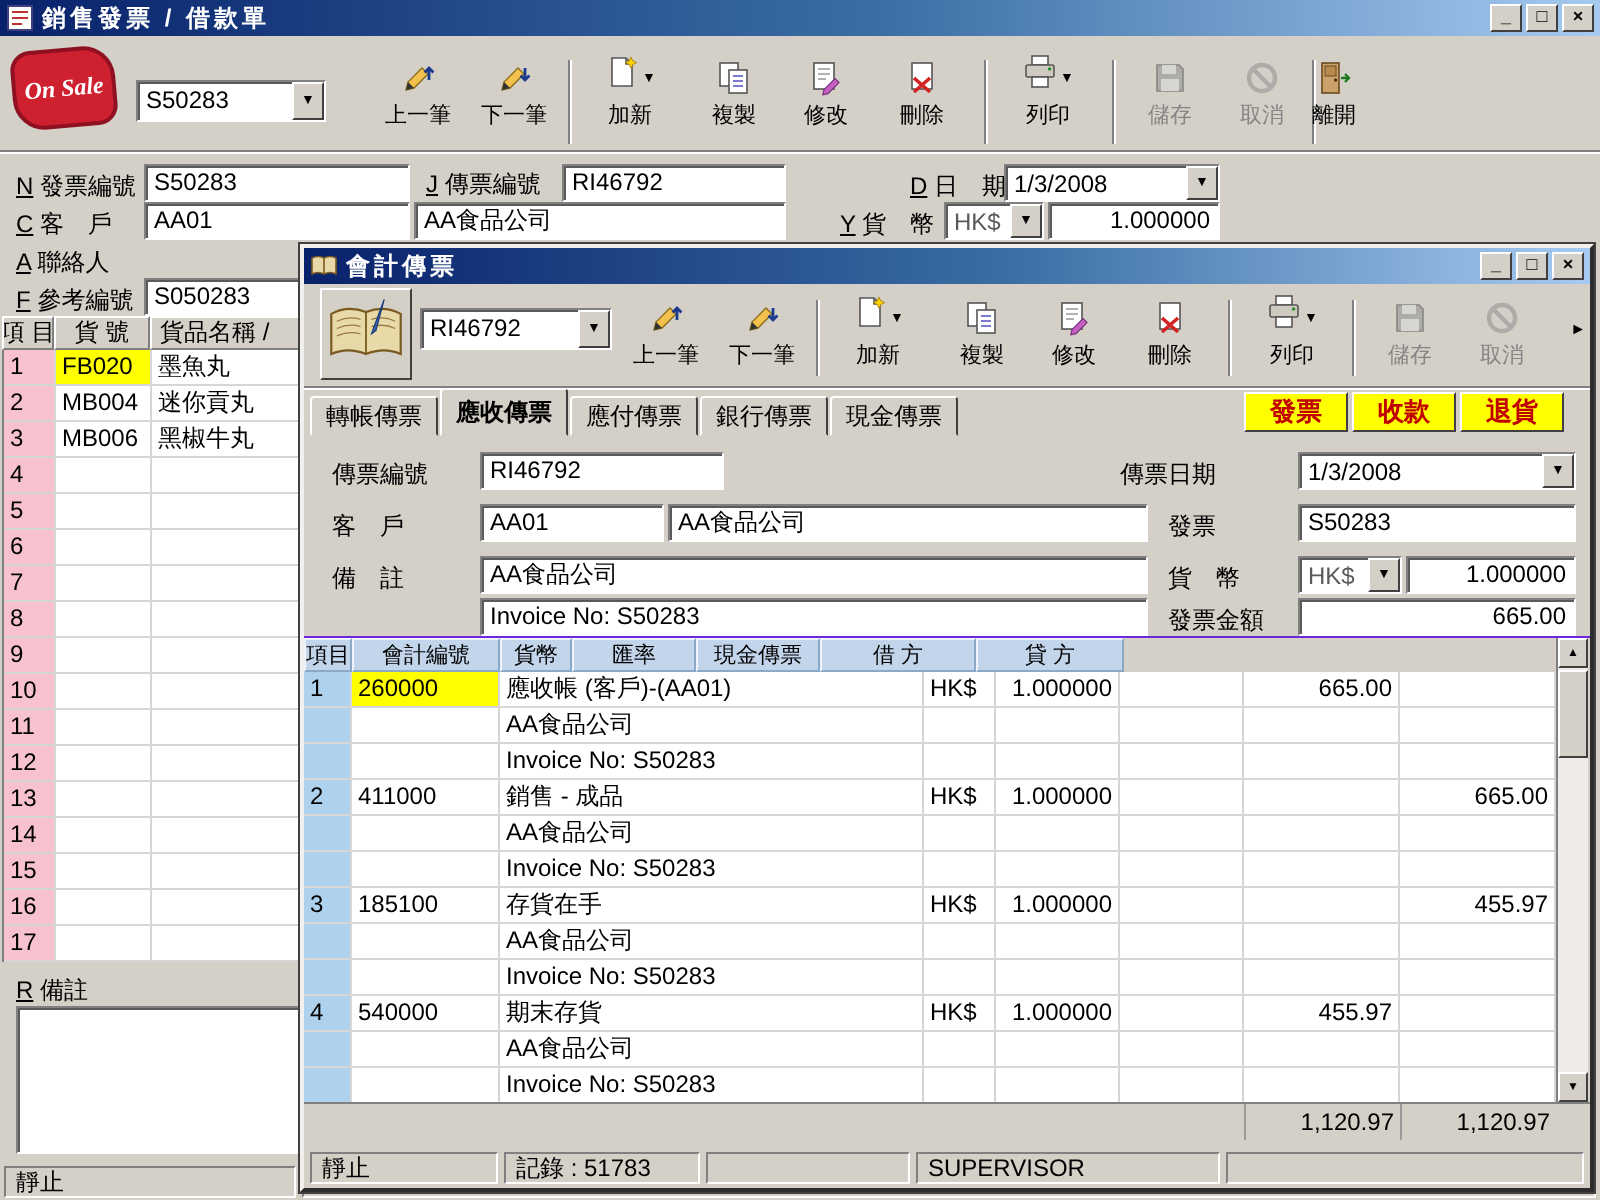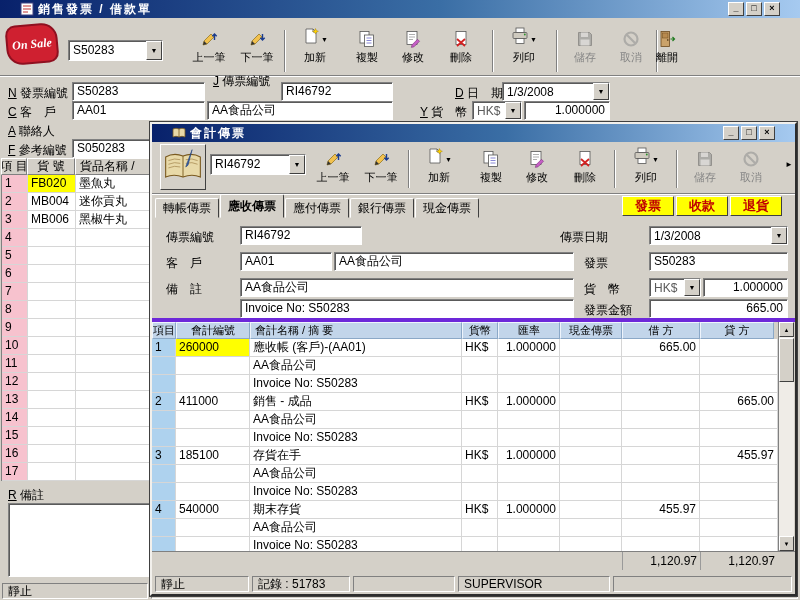--- a/index.html
+++ b/index.html
@@ -1,21 +1,21 @@
 <!DOCTYPE html>
 <html><head>
 <meta charset="utf-8">
 <style>
   * { margin:0; padding:0; box-sizing:border-box; }
   html,body { background:#808080; }
   body { font-family:"Liberation Sans","DejaVu Sans",sans-serif; }
   .screen { position:relative; width:800px; height:600px; background:#d4d0c8; overflow:hidden; font-size:12px; color:#000; }
 
   
-  .tbar { height:18px; background:linear-gradient(90deg,#08216b 0%,#3a6ea5 55%,#a6caf0 100%); color:#fff; display:flex; align-items:center; padding:0 20px; }
+  .tbar { height:18px; background:linear-gradient(90deg,#08216b 0%,#3a6ea5 55%,#a6caf0 100%); color:#fff; display:flex; align-items:center; padding:0 3px; }
   .tbar-icon { width:14px; height:14px; margin-right:4px; display:inline-flex; flex:none; }
   .tbar-text { flex:1; font-weight:bold; font-size:12px; letter-spacing:2px; white-space:nowrap; overflow:hidden; }
   .winbtns { display:flex; flex:none; }
   .winbtn { width:16px; height:14px; margin-left:2px; background:#d4d0c8; border:1px solid; border-color:#fff #404040 #404040 #fff; font-size:9px; line-height:11px; text-align:center; color:#000; font-weight:bold; }
 
   
   .toolbar { position:absolute; top:18px; left:0; width:800px; height:58px; border-bottom:1px solid #808080; box-shadow:0 1px 0 #fff; }
   .logo { position:absolute; left:6px; top:6px; width:52px; height:40px; background:#cf2030; border:2px solid #8f1020; border-radius:10px 16px 10px 16px; color:#fff; display:flex; align-items:center; justify-content:center; font-style:italic; font-weight:bold; font-size:12px; font-family:"Liberation Serif",serif; transform:rotate(-5deg); }
   .combo { position:absolute; display:flex; background:#fff; border:1px solid; border-color:#808080 #fff #fff #808080; box-shadow:inset 1px 1px 0 #5a5a5a; }
   .cval { flex:1; padding:2px 4px; line-height:14px; white-space:nowrap; overflow:hidden; }
@@ -56,21 +56,21 @@
   .bookicon { position:absolute; left:8px; top:2px; width:46px; height:46px; border:1px solid; border-color:#fff #404040 #404040 #fff; background:#d4d0c8; display:flex; align-items:center; justify-content:center; }
   .overflow { position:absolute; right:2px; top:18px; font-size:8px; color:#000; }
 
   .tabs { position:relative; height:24px; flex:none; display:flex; align-items:flex-end; padding-left:3px; }
   .tab { height:20px; padding:0 7px; background:#d4d0c8; border:1px solid; border-color:#fff #404040 #d4d0c8 #fff; border-radius:2px 2px 0 0; display:flex; align-items:center; font-size:12px; margin-right:1px; white-space:nowrap; }
   .tab.active { height:24px; font-weight:bold; position:relative; z-index:2; border-bottom:1px solid #d4d0c8; }
   .docbtn { position:absolute; top:2px; height:20px; width:52px; background:#ffff00; color:#c00000; font-weight:bold; font-size:13px; border:1px solid; border-color:#fff #404040 #404040 #fff; display:flex; align-items:center; justify-content:center; }
 
   .mform { position:relative; height:100px; flex:none; }
 
-  .vgrid { display:flex; flex:none; height:233px; border-top:4px solid #6d28d9; }
+  .vgrid { display:flex; flex:none; height:233px; border-top:1px solid #6d28d9; }
   .vgmain { width:626px; flex:none; }
   .vghead { display:flex; height:17px; }
   .vhc { background:#c2d5ea; border:1px solid; border-color:#eef4fc #8ba8c7 #8ba8c7 #eef4fc; display:flex; align-items:center; justify-content:center; font-size:11px; white-space:nowrap; overflow:hidden; flex:none; }
   .vgrows { background:#fff; }
   .vg-item   { width:24px; background:#aed2ee; }
   .vg-acct   { width:74px; }
   .vg-desc   { width:212px; }
   .vg-cur    { width:36px; }
   .vg-rate   { width:62px; text-align:right; }
   .vg-fx     { width:62px; text-align:right; }
@@ -223,21 +223,21 @@
             <circle cx="9.8" cy="10" r="0.8" fill="#3a2508"></circle>
             <path d="M12.5 9h3.5M14.5 7l2 2-2 2" fill="none" stroke="#1f7a1f" stroke-width="1.2"></path>
           </svg>
         </span>
       <span class="lab">離開</span>
     </div>
   </div>
 
   <span class="flabel" style="left:8px;top:85px"><span class="hotkey">N</span> <span>發票編號</span></span>
   <div class="field" style="left:72px;top:82px;width:133px">S50283</div>
-  <span class="flabel" style="left:213px;top:73px"><span class="hotkey">J</span> <span>傳票編號</span></span>
+  <span class="flabel" style="left:213px;top:84px"><span class="hotkey">J</span> <span>傳票編號</span></span>
   <div class="field" style="left:281px;top:82px;width:112px">RI46792</div>
   <span class="flabel" style="left:455px;top:85px"><span class="hotkey">D</span> <span>日　期</span></span>
   <div class="combo" style="left:502px;top:82px;width:108px;height:19px">
     <span class="cval">1/3/2008</span>
     <span class="cbtn">▼</span>
   </div>
 
   <span class="flabel" style="left:8px;top:104px"><span class="hotkey">C</span> <span>客　戶</span></span>
   <div class="field" style="left:72px;top:101px;width:133px">AA01</div>
   <div class="field" style="left:207px;top:101px;width:186px">AA食品公司</div>
@@ -521,21 +521,20 @@
       <div class="field" style="left:88px;top:81px;width:334px">Invoice No: S50283</div>
       <span class="flabel" style="left:432px;top:84px">發票金額</span>
       <div class="field num" style="left:497px;top:81px;width:139px">665.00</div>
     </div>
 
     <div class="vgrid">
       <div class="vgmain">
         <div class="vghead">
           <span class="vhc" style="width:24px">項目</span>
           <span class="vhc" style="width:74px">會計編號</span>
-          <span class="vhc" style="width:212px;justify-content:flex-start;padding-left:4px">會計名稱 / 摘 要</span>
           <span class="vhc" style="width:36px">貨幣</span>
           <span class="vhc" style="width:62px">匯率</span>
           <span class="vhc" style="width:62px">現金傳票</span>
           <span class="vhc" style="width:78px">借 方</span>
           <span class="vhc" style="width:74px">貸 方</span>
         </div>
         <div class="vgrows">
             <div class="grid-row">
               <div class="cell vg-item">1</div>
               <div class="cell vg-acct sel">260000</div>

